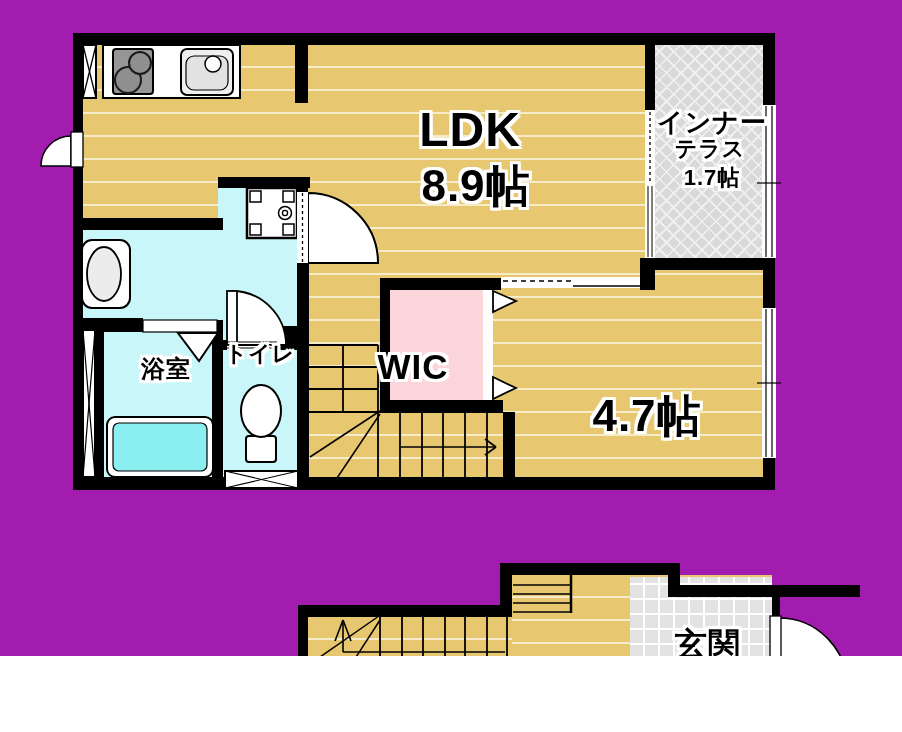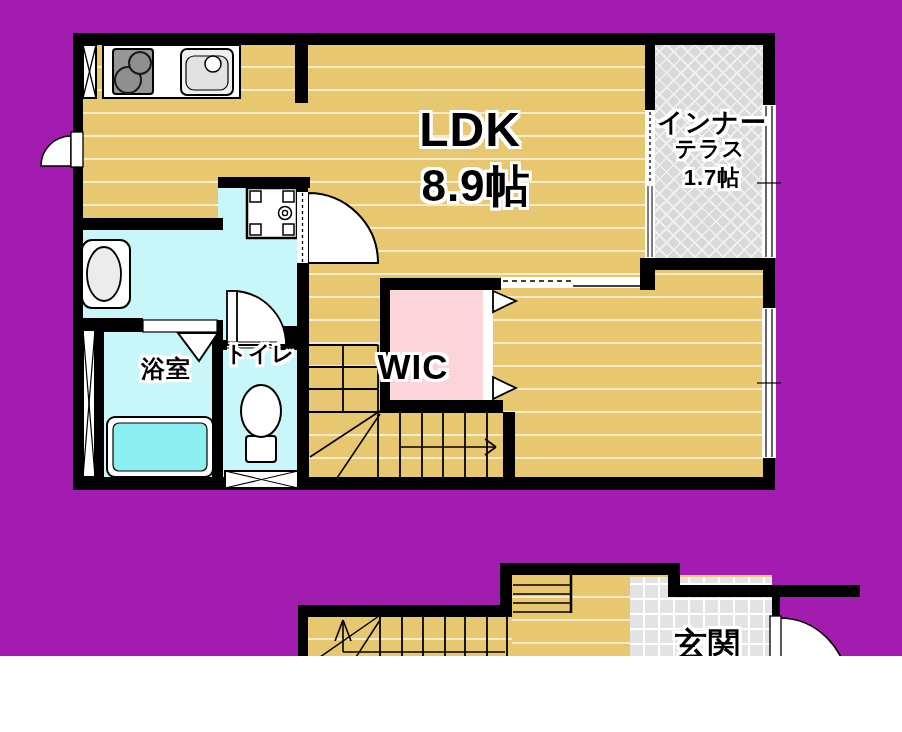--- a/index.html
+++ b/index.html
@@ -239,15 +239,16 @@
   <div class="rlabel" style="left:476px;top:186px;font-size:44px;">8.9帖</div>
 
   <div class="rlabel" style="left:712px;top:122px;font-size:26px;">インナー</div>
   <div class="rlabel" style="left:710px;top:149px;font-size:22px;">テラス</div>
   <div class="rlabel" style="left:712px;top:178px;font-size:22px;">1.7帖</div>
 
   <div class="rlabel" style="left:154px;top:369px;font-size:24px;margin-left:12px;">浴室</div>
   <div class="rlabel" style="left:260px;top:354px;font-size:22px;">トイレ</div>
   <div class="rlabel" style="left:413px;top:346px;font-size:35px;margin-top:20px;">WIC</div>
 
+  <div class="rlabel" style="left:647px;top:416px;font-size:44px;">4.7帖</div>
 
   <div class="rlabel" style="left:708px;top:644px;font-size:32px;">玄関</div>
 </div>
 
 </body></html>

